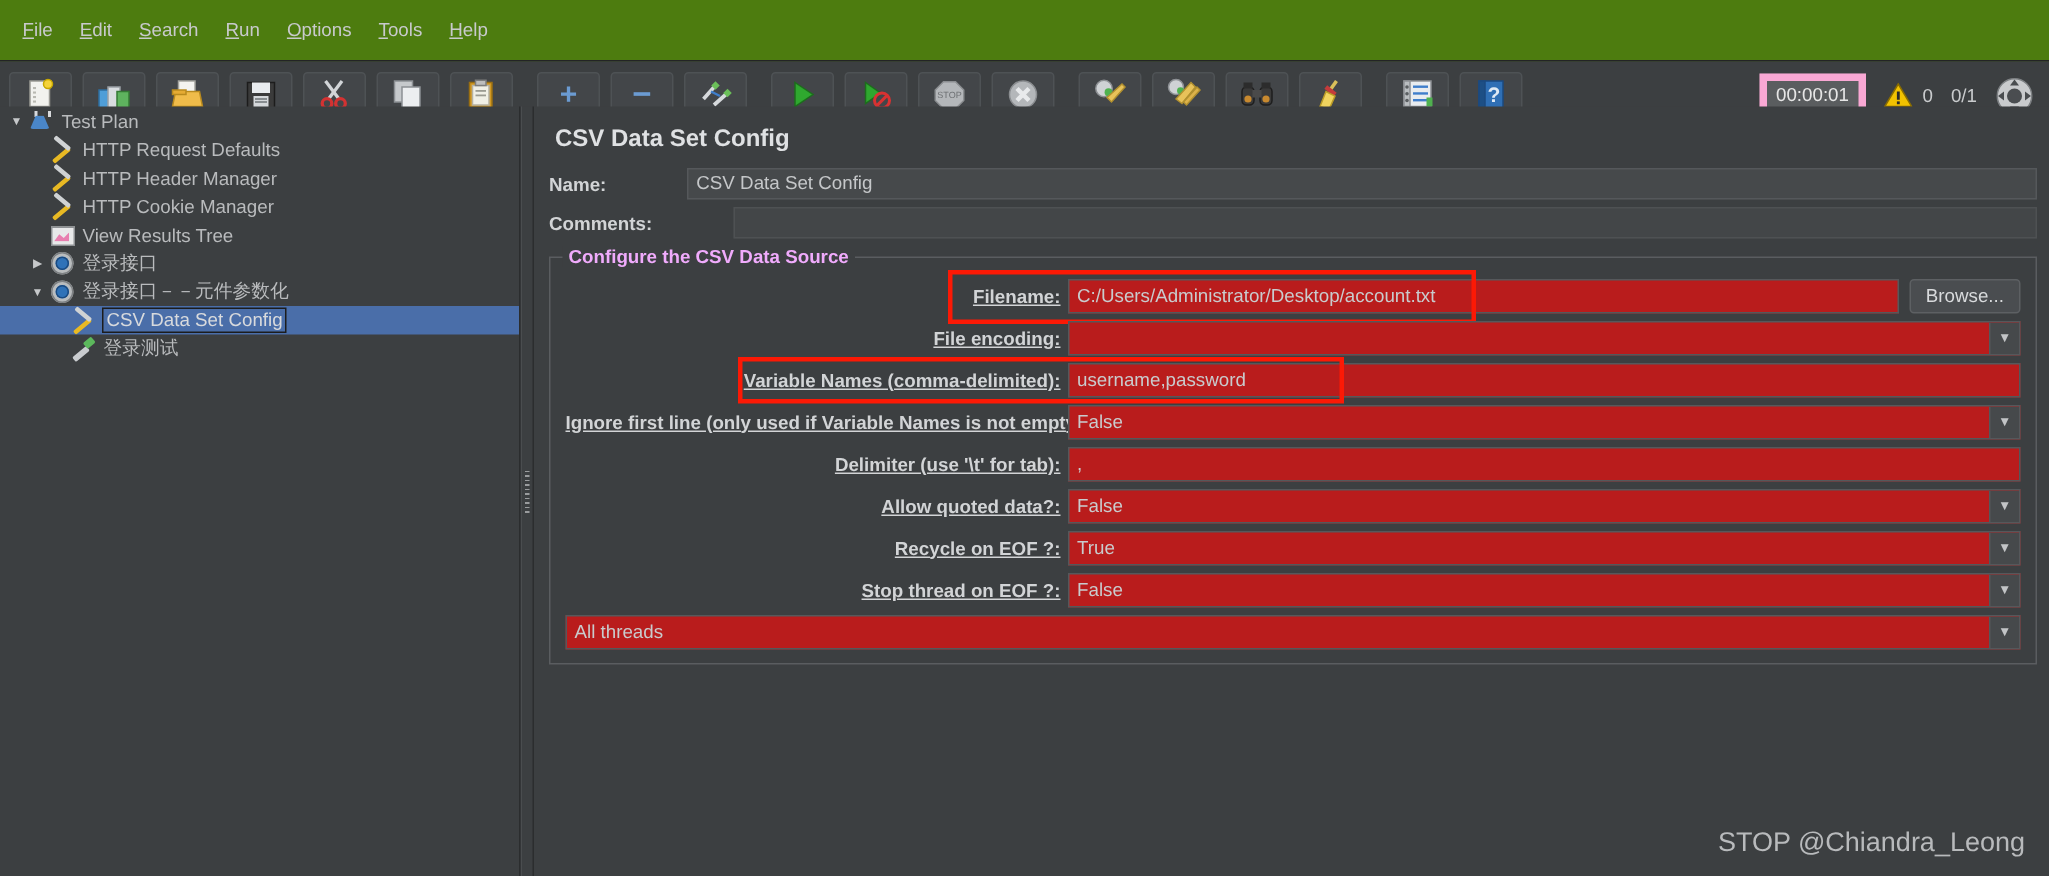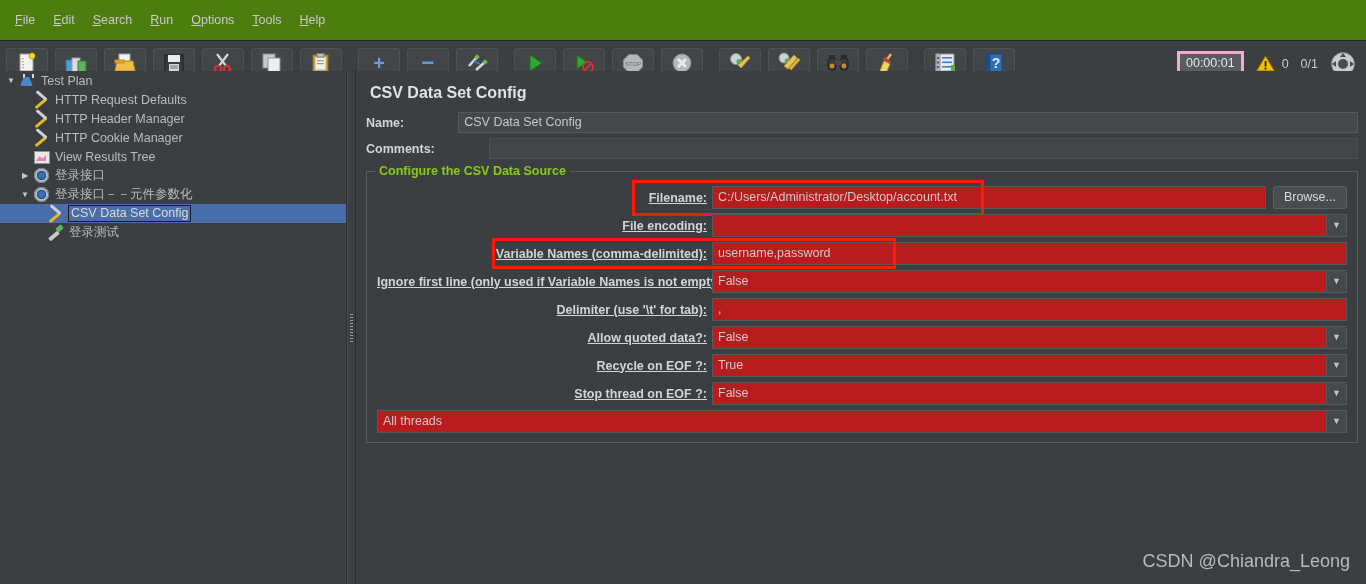--- a/index.html
+++ b/index.html
@@ -53,21 +53,21 @@
   .tb-sym { font-size: 20px; line-height: 1; color: #6b9bd2; font-weight: 600; }
   .tb-sym.minus { color: #6b9bd2; font-size: 22px; }
 
   
   .status-cluster {
     position: absolute; right: 10px; top: 0; height: 45px;
     display: flex; align-items: center; gap: 12px;
   }
   .timer-box {
     background: #5a5d5f;
-    border: 3px solid #f9a8d4;
+    border: 5px solid #f9a8d4;
     color: #e6e6e6;
     font-size: 12.5px;
     padding: 2px 6px 3px 6px;
     font-family: "Liberation Sans", sans-serif;
   }
   .warn-count, .thread-count {
     color: #c9cbcd; font-size: 12.5px;
   }
   .warn-wrap { display: flex; align-items: center; gap: 7px; }
 
@@ -202,21 +202,21 @@
   .groupbox {
     position: relative;
     margin-top: 12px;
     border: 1px solid #5a5d60;
     padding: 14px 10px 12px 10px;
     height: 272px;
   }
   .group-legend {
     position: absolute; top: -8px; left: 8px;
     background: #3c3f41;
-    color: #84cc16;
+    color: #f0abfc;
     font-size: 12.5px; font-weight: bold;
     padding: 0 4px;
   }
 
   .frow {
     display: flex; align-items: center;
     height: 23px;
     margin-bottom: 5px;
     position: relative;
   }
@@ -577,16 +577,16 @@
             <div class="frow">
               <span class="flabel">Stop thread on EOF ?:</span>
               <div class="finput combo"><span>False</span><span class="combo-arrow">▼</span></div>
             </div>
             <div class="frow">
               <div class="finput combo"><span>All threads</span><span class="combo-arrow">▼</span></div>
             </div>
           </div>
       </div>
 
-      <div class="watermark">CSDN @Chiandra_Leong</div>
+      <div class="watermark">STOP @Chiandra_Leong</div>
     </div>
   </div>
 </div>
 
 </body></html>

